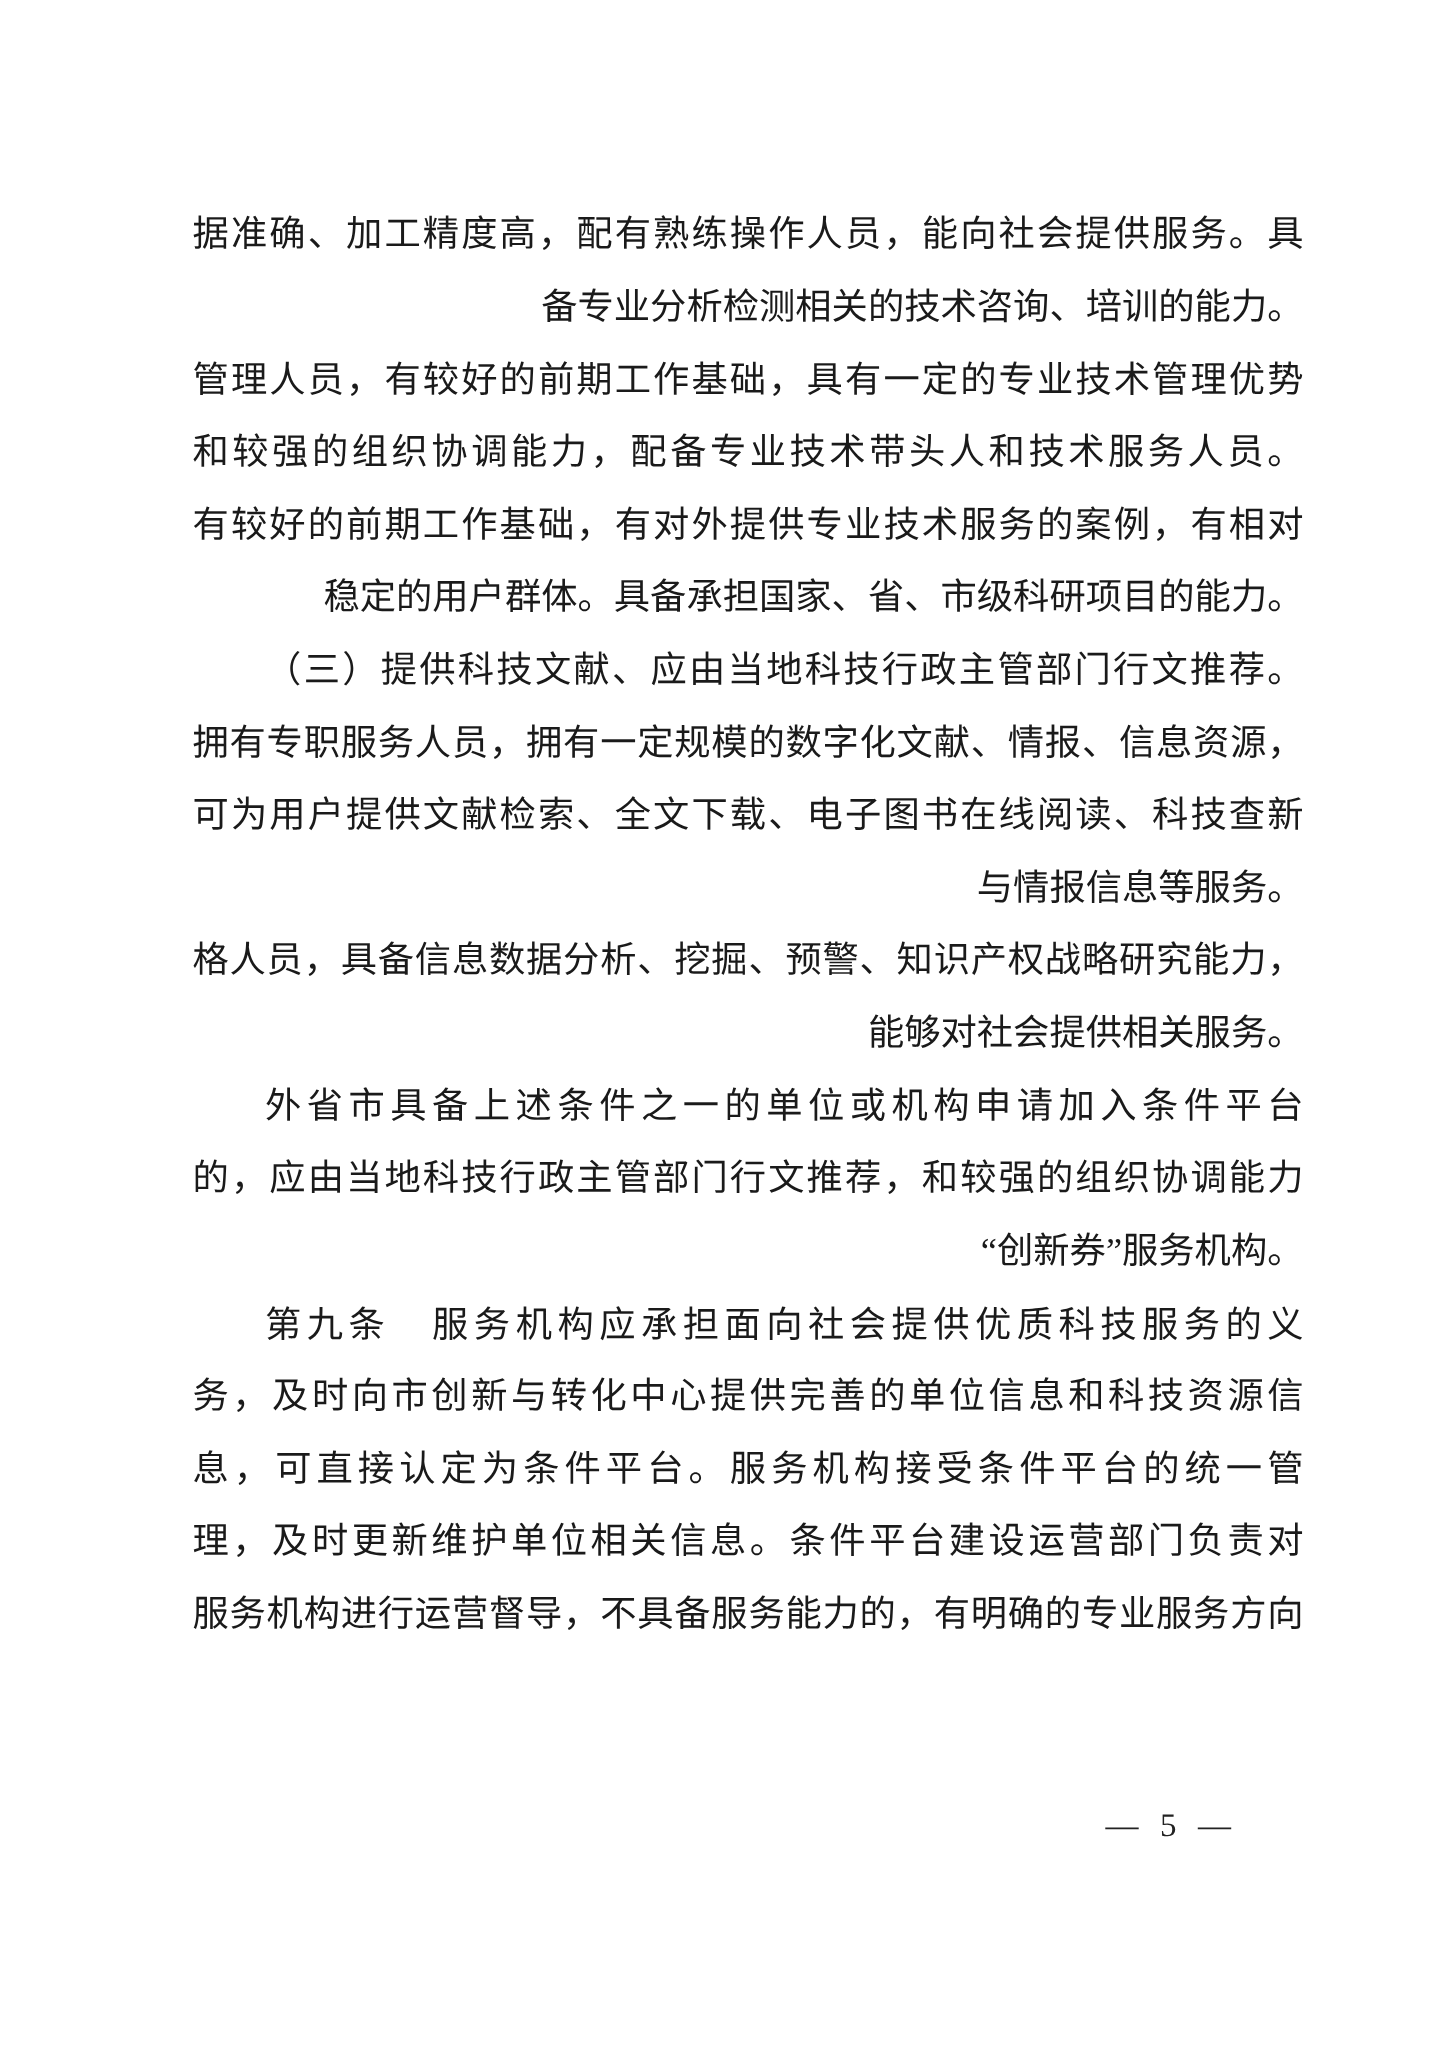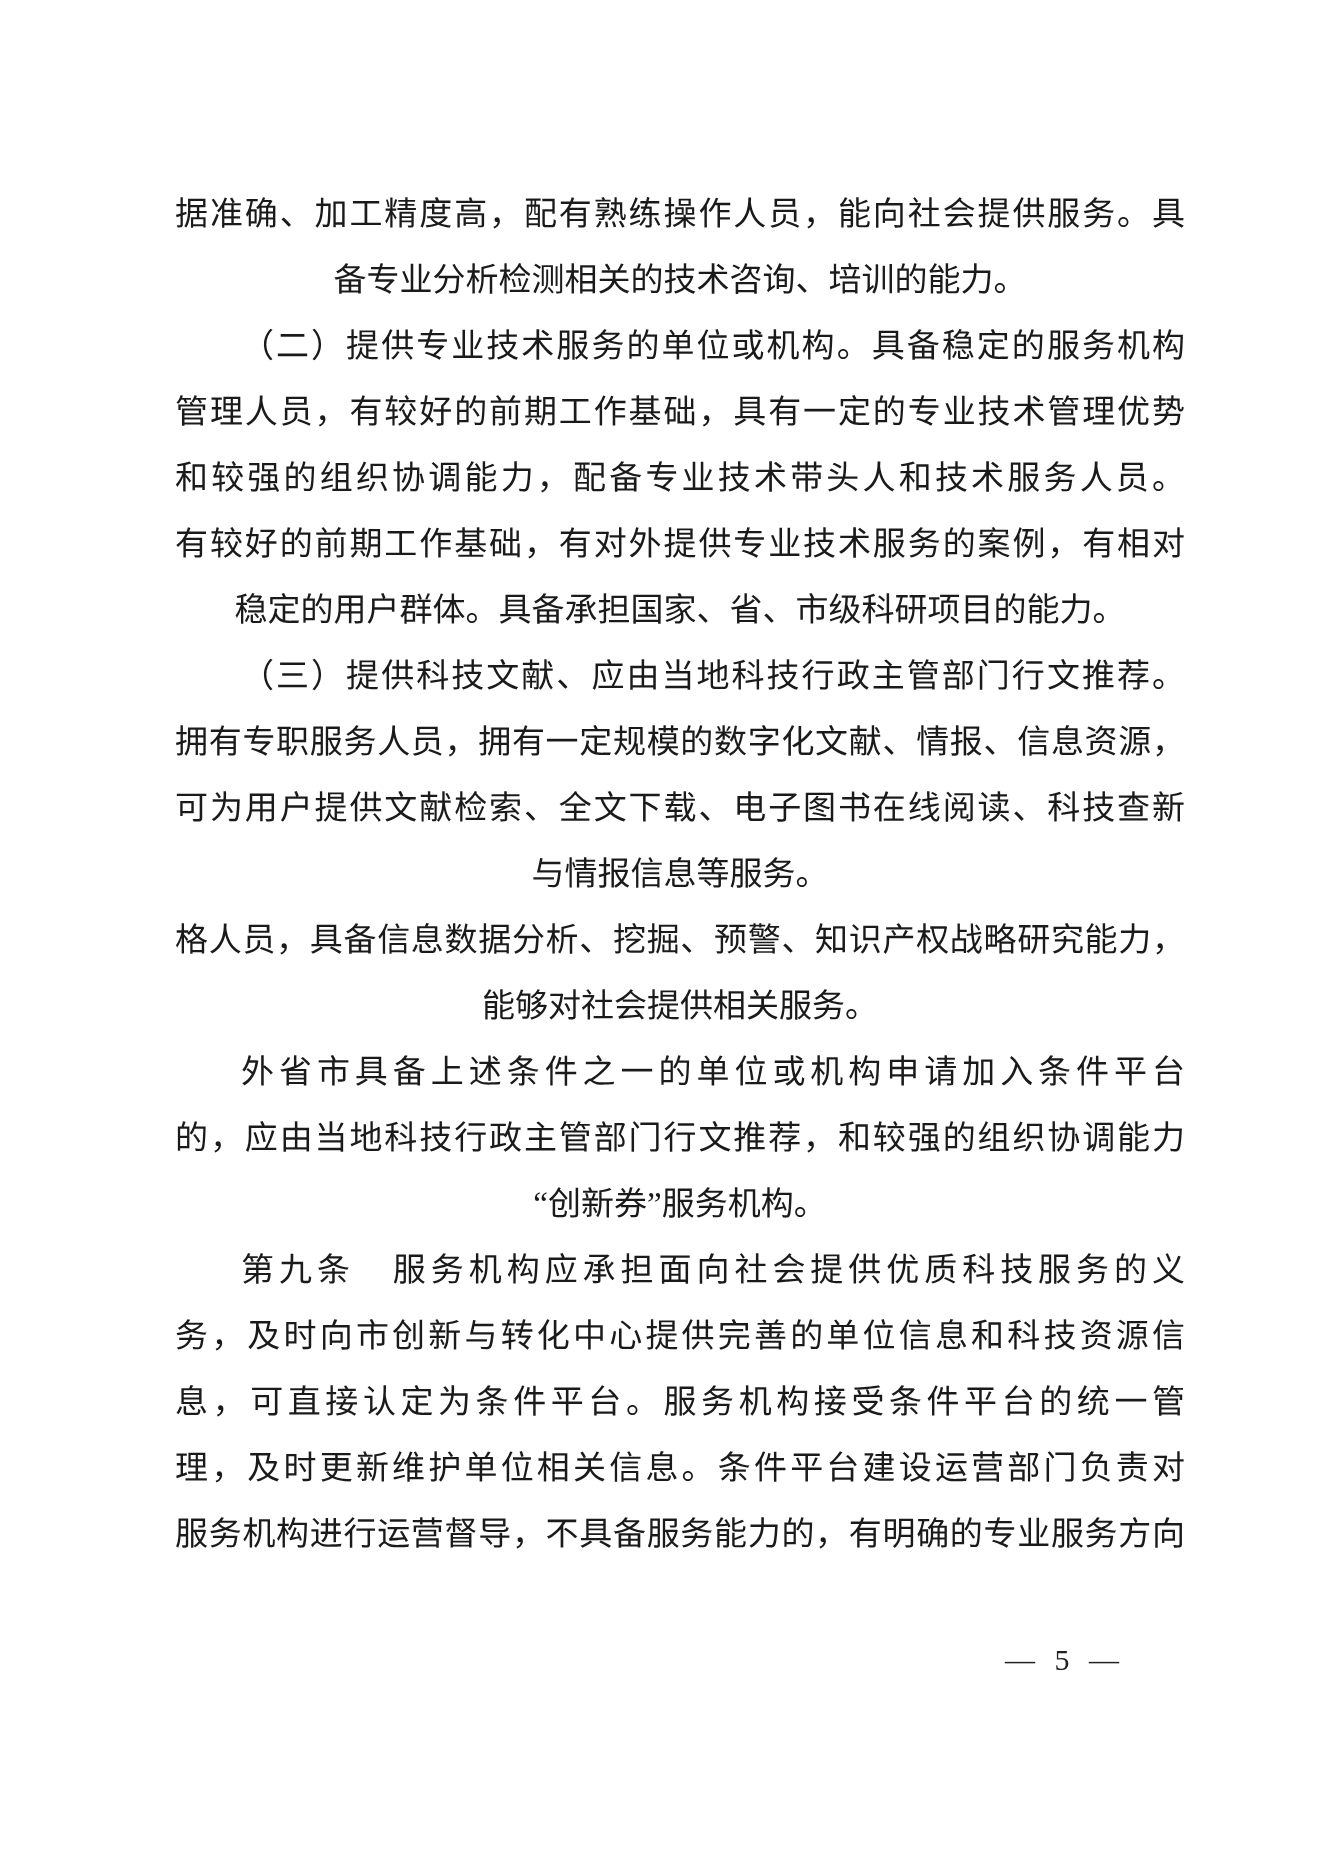--- a/index.html
+++ b/index.html
@@ -21,21 +21,21 @@
   .doc-body {
     position: absolute;
     left: 175px;
     top: 181px;
     width: 1010px;
   }
   .line {
     height: 66px;
     line-height: 66px;
     font-size: 33px;
-    text-align: center;
+    text-align: right;
     letter-spacing: 0;
   }
   
   .line.j {
     text-align: justify;
     text-align-last: justify;
     -moz-text-align-last: justify;
   }
   
   .line.ind { padding-left: 66px; }
@@ -55,21 +55,20 @@
     color: #222222;
   }
 </style>
 </head>
 <body>
 
 <div class="page">
   <div class="doc-body">
       <div class="line j"><span>据准确、加工精度高，配有熟练操作人员，能向社会提供服务。具</span></div>
       <div class="line"><span>备专业分析检测相关的技术咨询、培训的能力。</span></div>
-      <div class="line j ind"><span>（二）提供专业技术服务的单位或机构。具备稳定的服务机构</span></div>
       <div class="line j"><span>管理人员，有较好的前期工作基础，具有一定的专业技术管理优势</span></div>
       <div class="line j"><span>和较强的组织协调能力，配备专业技术带头人和技术服务人员。</span></div>
       <div class="line j"><span>有较好的前期工作基础，有对外提供专业技术服务的案例，有相对</span></div>
       <div class="line"><span>稳定的用户群体。具备承担国家、省、市级科研项目的能力。</span></div>
       <div class="line j ind"><span>（三）提供科技文献、应由当地科技行政主管部门行文推荐。</span></div>
       <div class="line j"><span>拥有专职服务人员，拥有一定规模的数字化文献、情报、信息资源，</span></div>
       <div class="line j"><span>可为用户提供文献检索、全文下载、电子图书在线阅读、科技查新</span></div>
       <div class="line"><span>与情报信息等服务。</span></div>
       <div class="line j"><span>格人员，具备信息数据分析、挖掘、预警、知识产权战略研究能力，</span></div>
       <div class="line"><span>能够对社会提供相关服务。</span></div>

